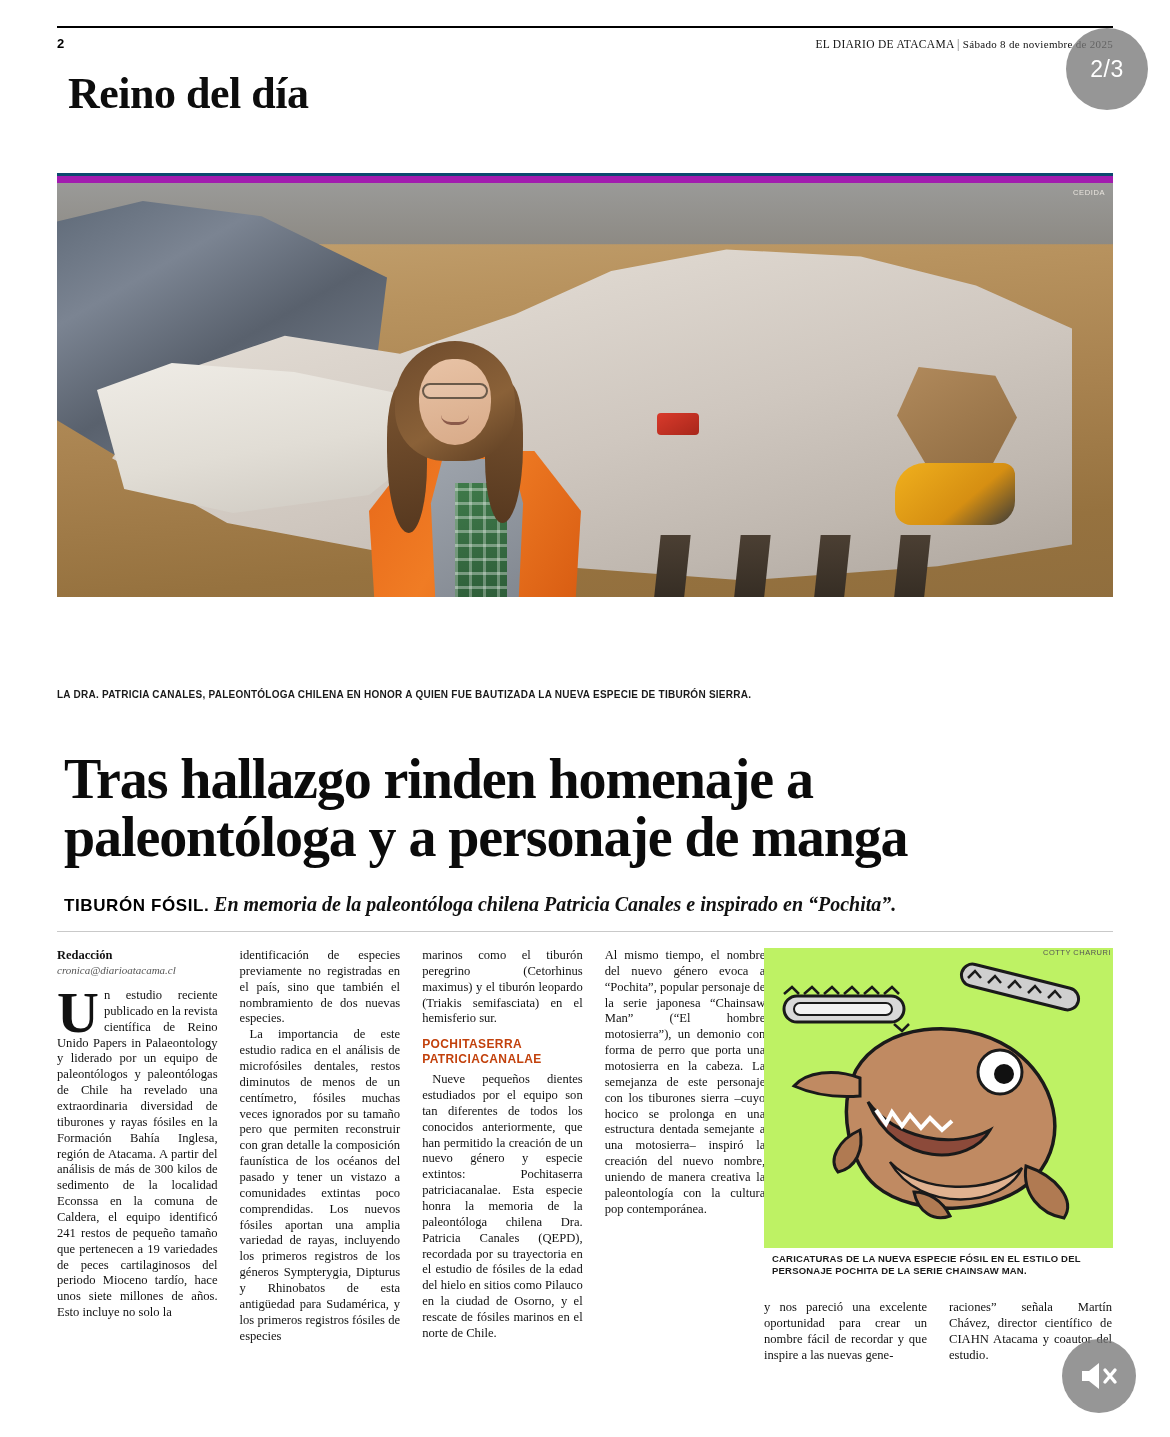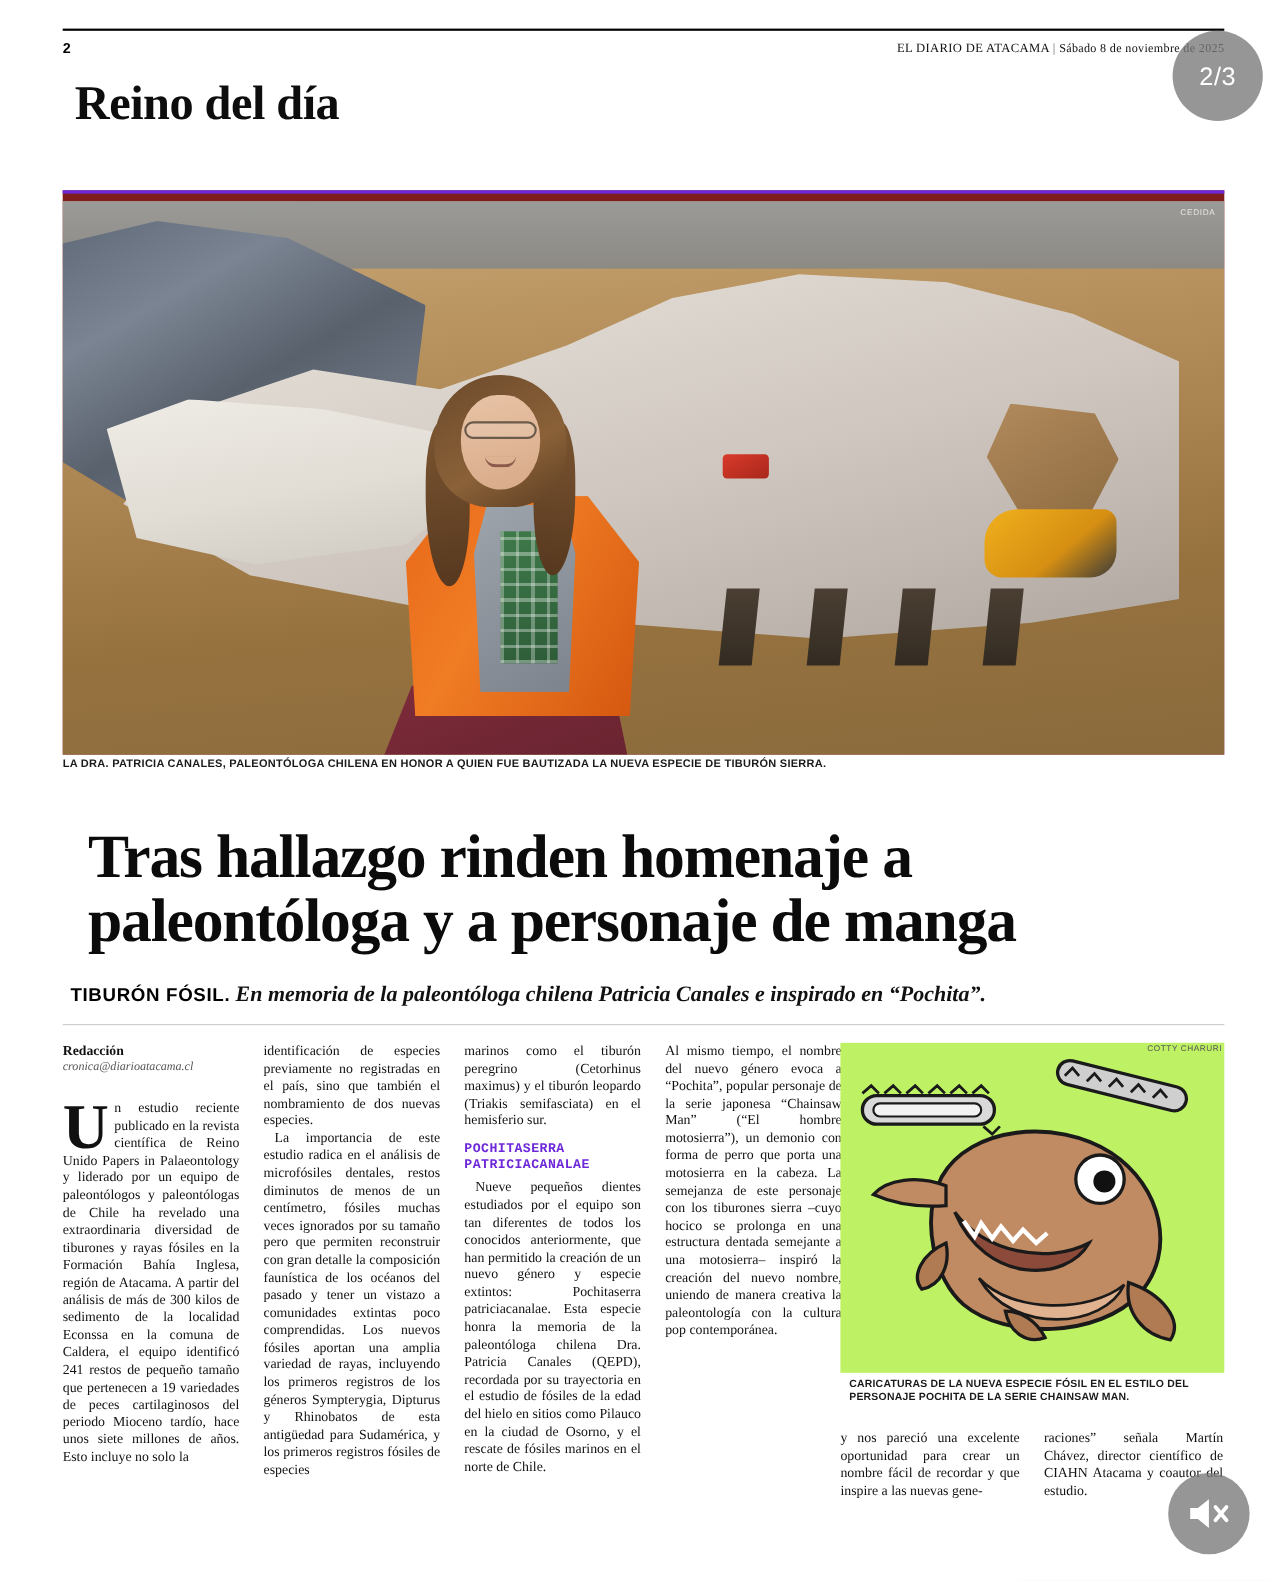--- a/index.html
+++ b/index.html
@@ -59,23 +59,23 @@
     font-size: 44px;
     letter-spacing: -0.5px;
     color: #0d0d0d;
   }
 
   
   .photo-wrap {
     position: absolute;
     left: 57px; top: 173px;
     width: 1056px;
-    height: 513px;
-    border-top: 3px solid #6d28d9;
-    background: #7f1d1d;
+    height: 424px;
+    border-top: 3px solid #0c4a6e;
+    background: #a21caf;
     overflow: hidden;
   }
   .photo {
     position: absolute;
     left: 0; top: 7px;
     width: 1056px;
     height: 506px;
     background:
       
       linear-gradient(180deg, #9a9a98 0%, #8d8a84 12%, transparent 12.2%),
@@ -213,21 +213,20 @@
   .headline {
     position: absolute;
     left: 64px; top: 712px;
     width: 1048px;
     font-family: "Liberation Serif", serif;
     font-size: 56px;
     line-height: 1.04;
     font-weight: bold;
     letter-spacing: -1.1px;
     color: #0b0b0b;
-    margin-left: 16px;
   }
   .subhead {
     position: absolute;
     left: 64px; top: 892px;
     width: 1048px;
     font-size: 19px;
     line-height: 1.2;
   }
   .subhead .kicker {
     font-family: "Liberation Sans", sans-serif;
@@ -276,40 +275,40 @@
     font-weight: bold;
     font-size: 12.5px;
     color: #111;
     margin-bottom: 1px;
   }
   .byline-mail {
     font-family: "Liberation Serif", serif;
     font-style: italic;
     font-size: 11px;
     color: #555;
-    margin-bottom: 24px;
+    margin-bottom: 12px;
   }
   .dropcap-para {
     position: relative;
   }
   .dropcap {
     float: left;
     font-family: "Liberation Serif", serif;
     font-size: 58px;
     line-height: 0.78;
     font-weight: bold;
     margin: 2px 5px 0 0;
     color: #111;
   }
   .subsec {
-    font-family: Liberation Mono, monospace;
+    font-family: Liberation Sans, sans-serif;
     font-weight: bold;
     font-size: 12px;
     letter-spacing: 0.4px;
-    color: #6d28d9;
+    color: #c2410c;
     line-height: 1.2;
     margin: 10px 0 6px 0;
   }
 
   
   .cartoon-wrap {
     position: absolute;
     left: 764px; top: 948px;
     width: 349px; height: 300px;
     background: #bef264;

